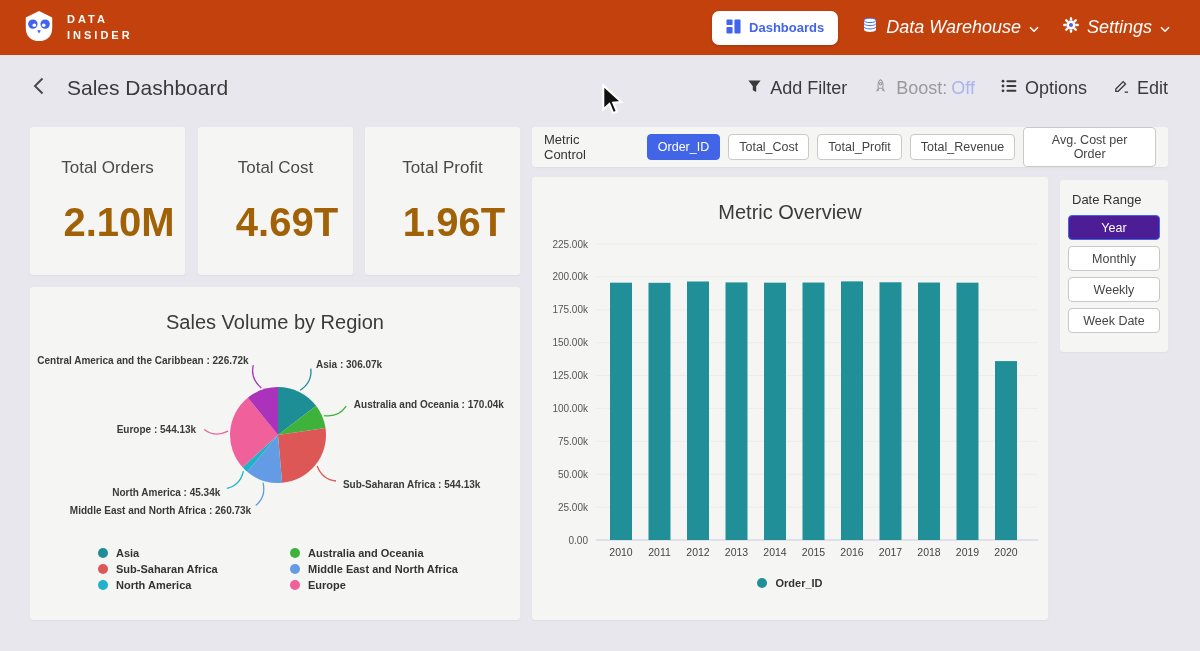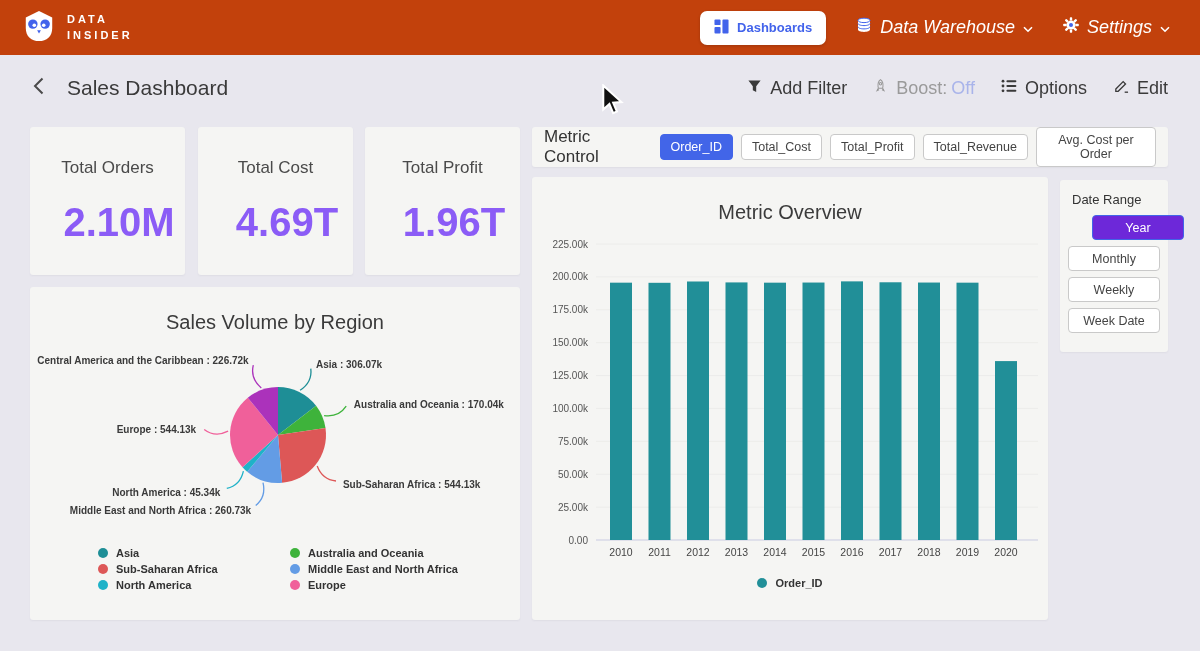--- a/index.html
+++ b/index.html
@@ -4,46 +4,46 @@
 <style>
   * { margin:0; padding:0; box-sizing:border-box; }
   html,body { width:1200px; height:651px; overflow:hidden; }
   body { font-family:"Liberation Sans", sans-serif; background:#e8e7ee; position:relative; }
 
   
   .topbar { position:absolute; left:0; top:0; width:1200px; height:55px;
     background:#c2410c; display:flex; align-items:center; justify-content:space-between; }
   .brand { display:flex; align-items:center; gap:11px; margin-left:22px; }
   .brand-text { color:#fff; font-size:11px; font-weight:700; letter-spacing:3px; line-height:1.45; }
-  .topnav { display:flex; align-items:center; gap:30px; margin-right:30px; }
+  .topnav { display:flex; align-items:center; gap:24px; margin-right:30px; }
   .nav-pill { display:flex; align-items:center; gap:8px; background:#fff; color:#4263eb;
     font-size:13px; font-weight:700; border:none; border-radius:7px; padding:8px 14px; cursor:pointer;
     box-shadow:0 1px 3px rgba(0,0,0,.18); }
   .nav-item { display:flex; align-items:flex-end; gap:8px; color:#fff; font-size:18px; font-weight:500; cursor:pointer;font-style:italic; }
 
   
   .pagehead { position:absolute; left:0; top:55px; width:1200px; height:66px;
     display:flex; align-items:center; justify-content:space-between; padding:3px 32px; }
   .ph-left { display:flex; align-items:center; gap:22px; }
   .page-title { font-size:21px; color:#3a3a3a; font-weight:500; }
   .ph-actions { display:flex; align-items:center; gap:26px; }
   .action { display:flex; align-items:center; gap:8px; font-size:18px; color:#3a3a3a; font-weight:500; cursor:pointer; }
   .boost-label { color:#9a9a9a; }
   .boost-state { color:#a9b4ea; }
 
   
   .card { position:absolute; background:#f5f5f3; border-radius:3px; box-shadow:0 1px 2px rgba(60,60,90,.06); }
   .kpi { width:155px; height:148px; top:127px; display:flex; flex-direction:column;
     align-items:center; justify-content:center; gap:22px; }
   .kpi-label { font-size:17px; color:#4a4a4a; font-weight:500; }
-  .kpi-value { font-size:40px; color:#8b5cf6; font-weight:700;margin-left:23px; }
+  .kpi-value { font-size:40px; color:#a16207; font-weight:700;margin-left:23px; }
 
   
   .metricbar { left:532px; top:127px; width:636px; height:40px; display:flex; align-items:center; gap:8px; padding:0 12px; }
-  .metric-label { font-size:17px; color:#333; font-weight:500; margin-right:14px; }
+  .metric-label { font-size:13px; color:#333; font-weight:500; margin-right:14px; }
   .chip { font-size:12.5px; color:#444; background:#fff; border:1px solid #c9c9c9; border-radius:4px;
     padding:5px 10px; cursor:pointer; font-family:inherit; }
   .chip.active { background:#4265e8; border-color:#4265e8; color:#fff; }
 
   
   .pie-card { left:30px; top:287px; width:490px; height:333px; }
   .chart-title { text-align:center; font-size:20px; color:#3b3b3b; padding-top:24px; }
   #pie-svg { position:absolute; left:0; top:44px; }
   .pie-legend { position:absolute; left:68px; top:260px; display:grid;
     grid-template-columns:192px auto; column-gap:0; row-gap:4px; }
@@ -53,21 +53,21 @@
   
   .bar-card { left:532px; top:177px; width:516px; height:443px; }
   #bar-svg { position:absolute; left:0; top:46px; }
   .bar-legend { position:absolute; left:0; top:400px; width:516px; display:flex; justify-content:center; }
 
   
   .date-card { left:1060px; top:180px; width:108px; height:172px; padding:10px 8px; }
   .date-label { font-size:13px; color:#333; font-weight:500; margin:2px 0 8px 4px; }
   .date-btn { display:block; width:92px; height:25px; margin:0 auto 6px auto; font-size:12.5px; color:#444;
     background:#fff; border:1px solid #c9c9c9; border-radius:4px; cursor:pointer; font-family:inherit; }
-  .date-btn.active { background:#6d28d9; border-color:#4265e8; color:#fff;margin-left:24px; }
+  .date-btn.active { background:#4c1d95; border-color:#4265e8; color:#fff; }
 
   .cursor { position:absolute; left:600px; top:84px; z-index:50; pointer-events:none; }
 </style>
 </head>
 <body>
 
 <div class="topbar">
   <div class="brand">
     <span>
       <svg width="34" height="34" viewBox="0 0 36 36">

